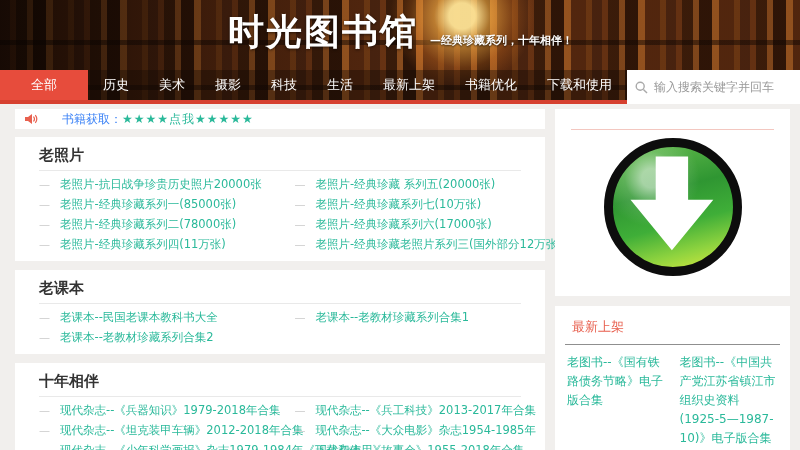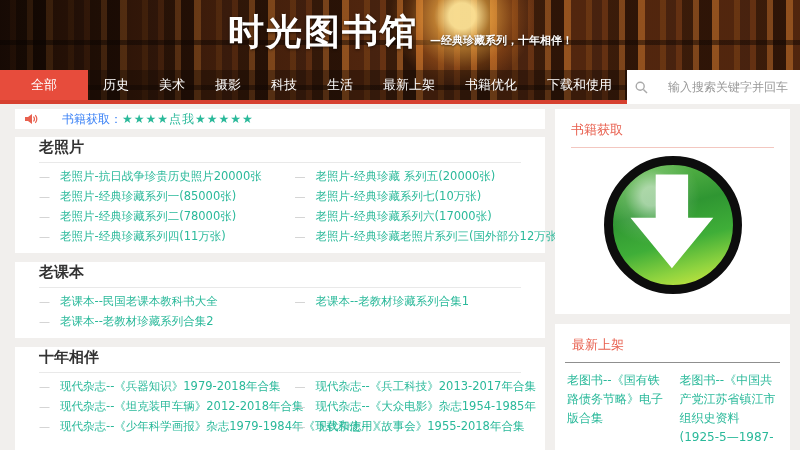--- a/index.html
+++ b/index.html
@@ -21,35 +21,35 @@
   .brand{ position:absolute; left:228px; top:8px; display:flex; align-items:baseline; white-space:nowrap; }
   .brand h1{ color:#fff; font-size:36px; font-weight:bold; letter-spacing:2px; text-shadow:0 1px 3px rgba(0,0,0,.6); }
   .brand .sub{ color:#fff; font-size:11px; margin-left:12px; text-shadow:0 1px 2px rgba(0,0,0,.7);font-weight:bold; }
 
   .nav{ position:absolute; left:0; right:0; bottom:0; height:34px;
         background:rgba(22,10,4,.38); border-bottom:4px solid #d6402f; }
   .tabs{ display:flex; list-style:none; height:30px; align-items:stretch; }
   .tab{ display:flex; align-items:center; padding:0 15px; color:#fff; font-size:13px; cursor:pointer; white-space:nowrap; }
   .tab.active{ background:#e74c3c; padding:0 31px; }
   .search{ position:absolute; right:0; top:0; width:173px; height:34px; background:#fff;
-           display:flex; align-items:center; padding:0 8px; z-index:2;gap:14px; }
+           display:flex; align-items:center; padding:0 8px; z-index:2; }
   .search svg{ flex:0 0 auto; margin-right:6px; }
   .search input{ border:none; outline:none; width:100%; font-size:12px; color:#333; background:transparent; }
   .search input::placeholder{ color:#999; }
 
   
   .main{ display:flex; padding:5px 10px 0 15px; gap:10px; }
   .col-left{ width:530px; flex:0 0 530px; }
   .col-right{ width:235px; flex:0 0 235px; }
 
   .notice{ background:#fff; height:20px; display:flex; align-items:center; padding:0 10px; margin-bottom:8px; }
   .notice .lbl{ font-size:12px; color:#3b82f6; margin-left:24px; }
   .notice .stars{ font-size:12px; color:#2ab99a; text-decoration:none; letter-spacing:1px; cursor:pointer; }
 
-  .card{ background:#fff; padding:2px 24px 7px 24px; margin-bottom:9px; }
+  .card{ background:#fff; padding:10px 24px 7px 24px; margin-bottom:9px; }
   .card h2{ font-size:15px; line-height:16px; color:#333; font-weight:bold; }
   .card hr{ border:none; border-top:1px solid #e9e9e9; margin:7px 0 3px 0; }
   .cols{ display:flex; }
   .cols ul{ list-style:none; }
   .cols ul:first-child{ width:53%; flex:0 0 53%; }
   .cols ul:last-child{ width:47%; flex:0 0 47%; }
   .item{ display:flex; align-items:center; height:20px; white-space:nowrap; }
   .item .dash{ color:#c9c9c9; font-size:11px; margin-right:10px; flex:0 0 auto; }
   .item a{ color:#2ab99a; font-size:11.5px; text-decoration:none; cursor:pointer;text-align:right; }
 
@@ -217,21 +217,20 @@
           <li class="item"></li>
         </ul>
       </div>
     </div>
 
   </div>
 
   <div class="col-right">
 
     <div class="side-card">
-      <h3>书籍获取</h3>
       <hr class="hr-pink">
       <div class="dl-wrap">
         <div class="dl-circle">
           <div class="dl-arrow"></div>
         </div>
       </div>
     </div>
 
     <div class="side-card latest">
       <h3>最新上架</h3>

